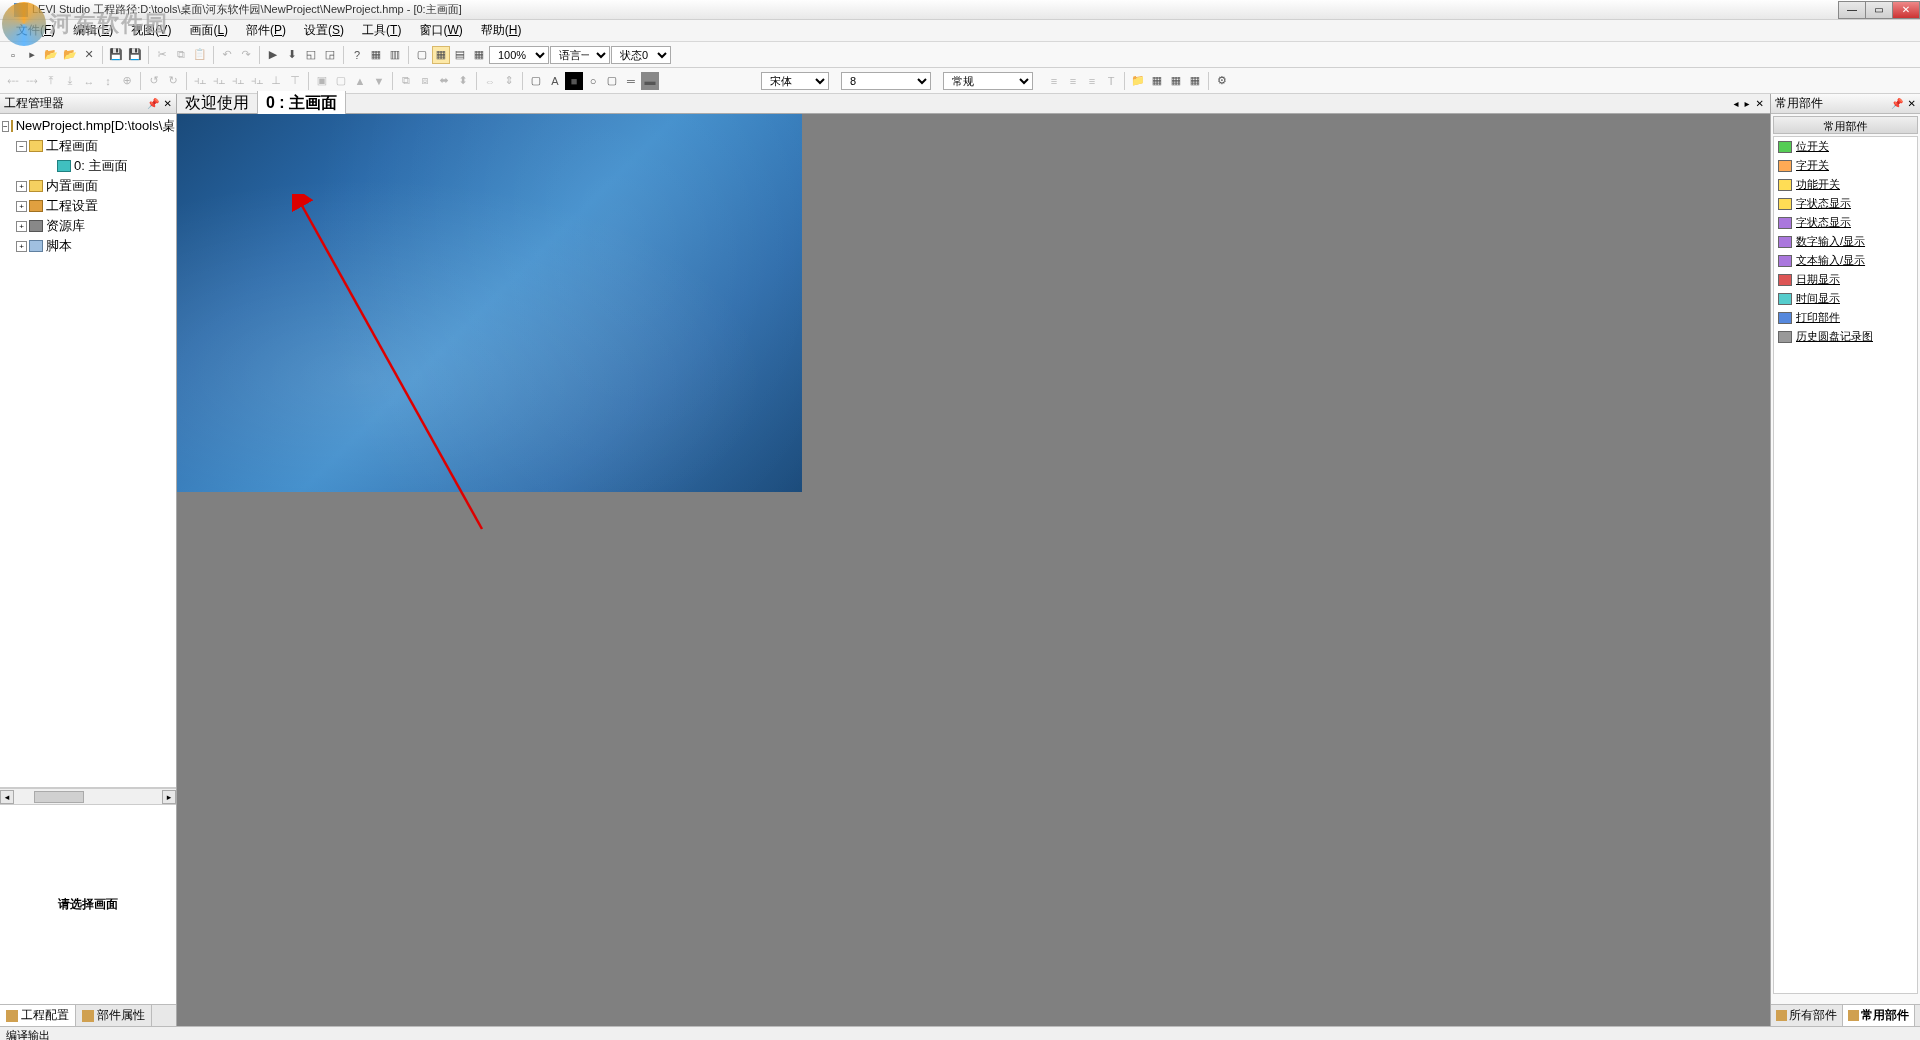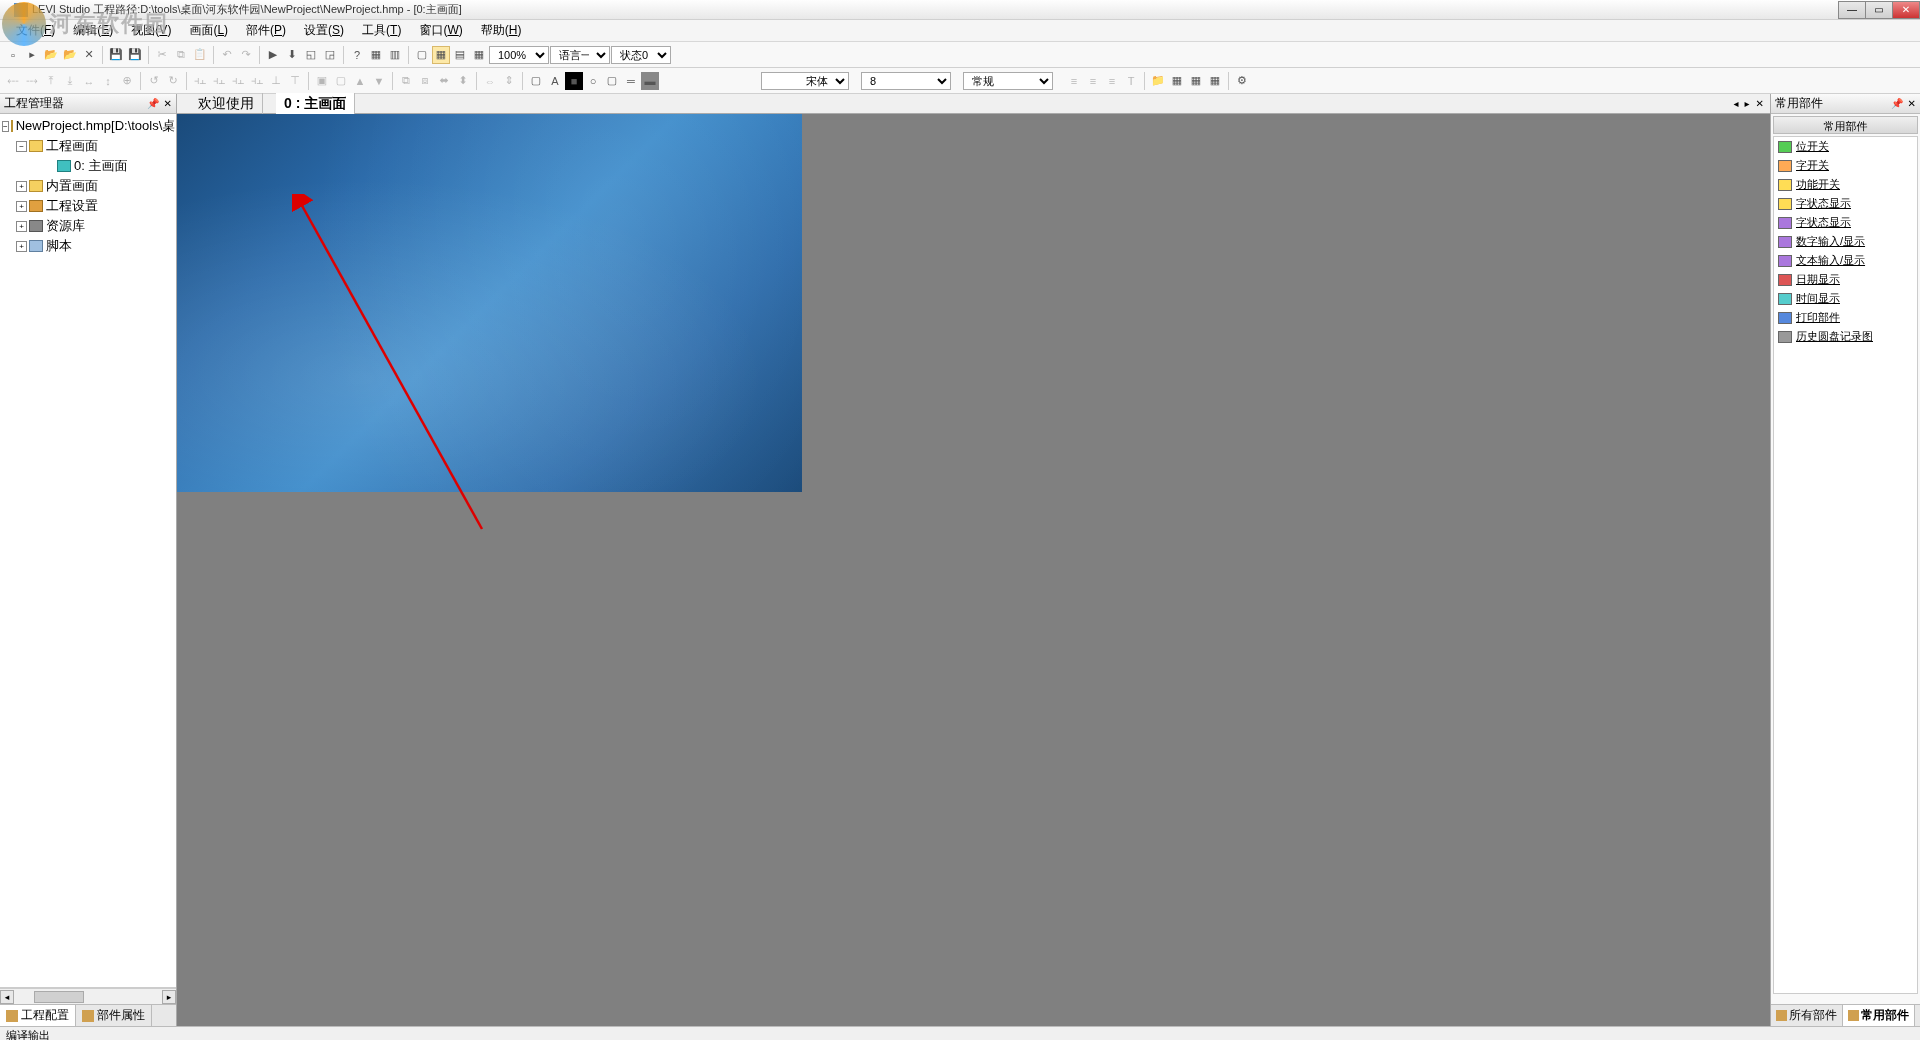--- a/index.html
+++ b/index.html
@@ -21,21 +21,21 @@
 .menubar { height: 22px; background: #f5f5f5; border-bottom: 1px solid #d8d8d8; display: flex; align-items: center; padding-left: 8px; gap: 2px; }
 .menu-item { padding: 2px 8px; cursor: pointer; }
 .menu-item u { text-decoration: underline; }
 
 .toolbar { height: 26px; background: #f8f8f8; border-bottom: 1px solid #d0d0d0; display: flex; align-items: center; padding: 0 4px; gap: 1px; }
 .tb-btn { width: 18px; height: 18px; border: 1px solid transparent; display: flex; align-items: center; justify-content: center; cursor: pointer; font-size: 11px; color: #555; }
 .tb-btn.disabled { opacity: 0.4; cursor: default; }
 .tb-sep { width: 1px; height: 18px; background: #ccc; margin: 0 3px; }
 .tb-combo { height: 18px; border: 1px solid #aaa; background: #fff; font-size: 11px; padding: 0 4px; }
 .tb-combo.wide { width: 60px; }
-.tb-combo.wider { width: 88px; text-align: right; }
+.tb-combo.wider { width: 68px; }
 .tb-combo.wide2 { width: 90px; }
 .tb-btn.active { background: #fde9a8; border-color: #d9b96b; }
 
 .main-layout { display: flex; height: calc(100vh - 108px); }
 
 .left-panel { width: 177px; display: flex; flex-direction: column; border-right: 1px solid #aaa; }
 .panel-header { height: 20px; background: linear-gradient(#fafafa,#e0e0e0); border-bottom: 1px solid #bbb; display: flex; align-items: center; padding: 0 4px; font-size: 11px; }
 .panel-header .spacer { flex: 1; }
 .panel-header .pin { cursor: pointer; font-size: 10px; }
 .panel-header .x { cursor: pointer; margin-left: 4px; font-size: 10px; }
@@ -62,21 +62,21 @@
 .preview-pane { height: 200px; background: #fff; display: flex; align-items: center; justify-content: center; border-top: 1px solid #ccc; }
 .preview-text { font-weight: bold; font-size: 12px; }
 
 .left-tabs { height: 22px; background: #e8e8e8; border-top: 1px solid #bbb; display: flex; }
 .left-tab { padding: 2px 6px; border-right: 1px solid #bbb; display: flex; align-items: center; gap: 3px; cursor: pointer; font-size: 11px; }
 .left-tab.active { background: #fff; }
 .left-tab-icon { width: 12px; height: 12px; background: #d0a050; }
 
 .center-panel { flex: 1; display: flex; flex-direction: column; background: #808080; }
 .center-tabs { height: 20px; background: #f0f0f0; border-bottom: 1px solid #aaa; display: flex; align-items: center; }
-.center-tab { padding: 2px 8px; border-right: 1px solid #bbb; cursor: pointer; font-size: 14px; margin-left: 13px; }
+.center-tab { padding: 2px 8px; border-right: 1px solid #bbb; cursor: pointer; font-size: 16px; }
 .center-tab.active { background: #fff; font-weight: bold; }
 .center-tab-nav { margin-left: auto; display: flex; gap: 2px; padding-right: 4px; }
 .center-tab-nav span { cursor: pointer; font-size: 10px; padding: 0 2px; }
 
 .canvas-area { flex: 1; position: relative; overflow: hidden; background: #808080; }
 .design-canvas { width: 625px; height: 378px; background: linear-gradient(135deg, #1a4a7a 0%, #2a6aaa 25%, #3a8aca 50%, #2a6aaa 75%, #1a4a7a 100%); position: relative; }
 .design-canvas::before { content:""; position:absolute; inset:0; background: radial-gradient(ellipse 400px 200px at 30% 70%, rgba(255,255,255,0.15), transparent), radial-gradient(ellipse 300px 400px at 70% 30%, rgba(255,255,255,0.1), transparent); }
 .red-arrow { position: absolute; top: 80px; left: 115px; width: 200px; height: 340px; pointer-events: none; }
 
 .right-panel { width: 150px; background: #f8f8f8; border-left: 1px solid #aaa; display: flex; flex-direction: column; }
@@ -270,20 +270,23 @@
         <span class="tree-icon ico-script"></span>
         <span class="tree-label">脚本</span>
       </div>
     </div>
     <div class="tree-scroll">
       <span class="arr">◂</span>
         <span class="thumb"></span>
         <span style="flex:1"></span>
         <span class="arr">▸</span>
     </div>
+    <div class="preview-pane">
+      <div class="preview-text">请选择画面</div>
+    </div>
     <div class="left-tabs">
       <div class="left-tab active">
         <span class="left-tab-icon"></span>
         <span>工程配置</span>
       </div>
       <div class="left-tab">
         <span class="left-tab-icon"></span>
         <span>部件属性</span>
       </div>
     </div>

